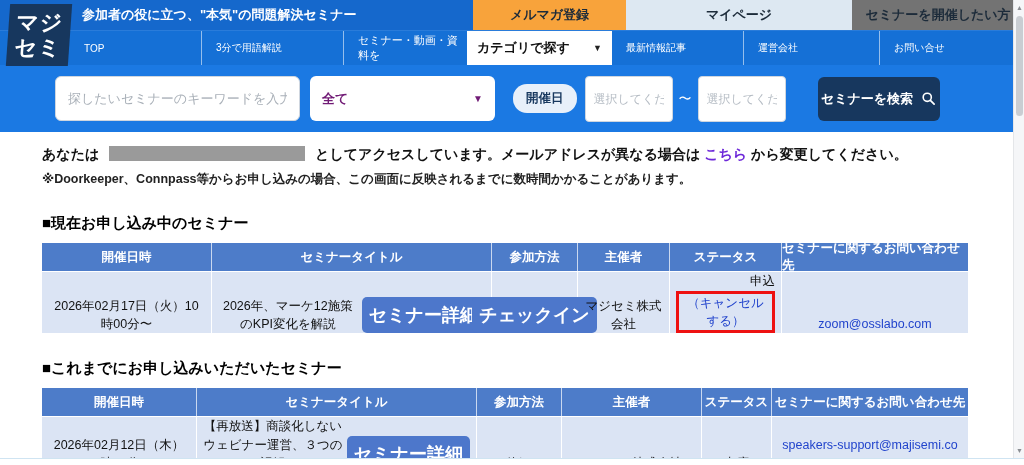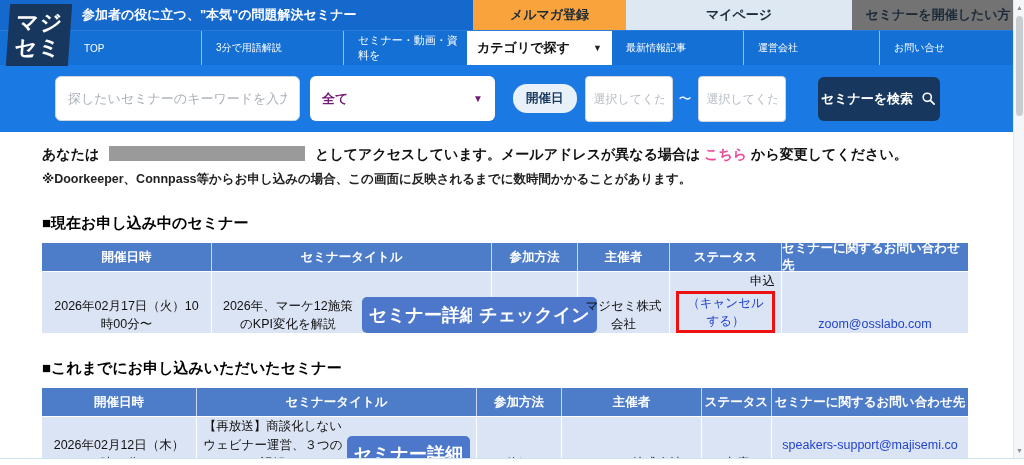--- a/index.html
+++ b/index.html
@@ -47,21 +47,21 @@
   .tilde { color:#fff; font-size:13px; margin-left:6px; }
   .d2 { margin-left:6px; }
   .search-btn { margin-left:32px; width:122px; height:44px; background:#17375e; border:none; border-radius:6px;
                 color:#fff; font-weight:bold; font-size:13px; display:flex; align-items:center; justify-content:center;
                 gap:8px; cursor:pointer; font-family:inherit;}
 
   
   .content { padding:14px 0 0 42px; background:#fff; }
   .access-line { font-size:14px; font-weight:bold; color:#111; }
   .redacted { display:inline-block; width:196px; height:15px; background:#9a9a9a; vertical-align:-2px; margin:0 6px; }
-  .link { color:#ec4899; text-decoration:none; cursor:pointer; }
+  .link { color:#6d28d9; text-decoration:none; cursor:pointer; }
   .note { font-size:12.5px; font-weight:bold; color:#222; margin-top:7px; }
   .section-title { font-size:15px; font-weight:bold; color:#000; margin-top:26px; }
 
   .tbl { width:926px; margin-top:10px; }
   .thead { display:flex; background:#4d7cc9; height:28px; }
   .th { color:#fff; font-size:12.5px; font-weight:bold; display:flex; align-items:center; justify-content:center;
         border-right:1px solid rgba(255,255,255,0.7); }
   .th:last-child { border-right:none; }
   .trow { display:flex; background:#dbe4f4; min-height:46px; border-top:1px solid #fff; }
   .td { font-size:12.5px; color:#111; display:flex; align-items:flex-end; justify-content:center;

